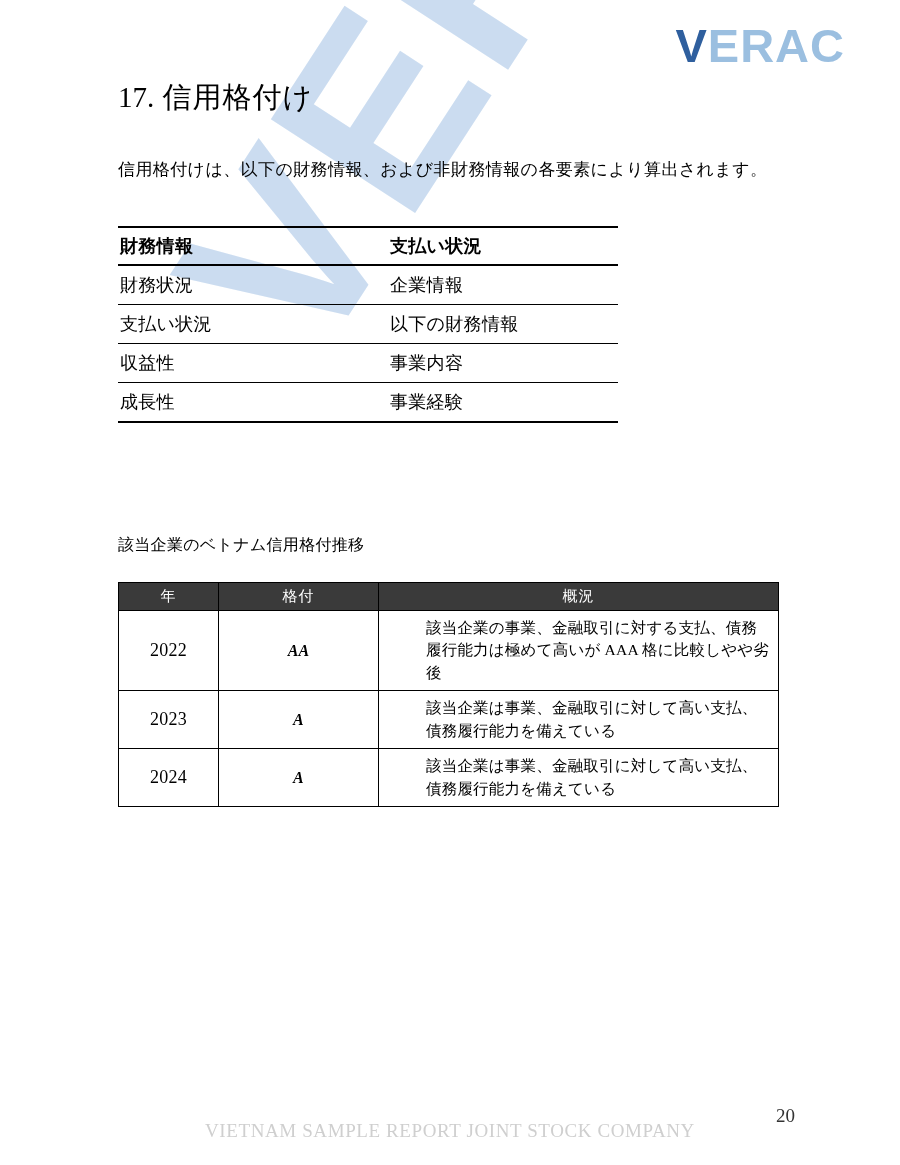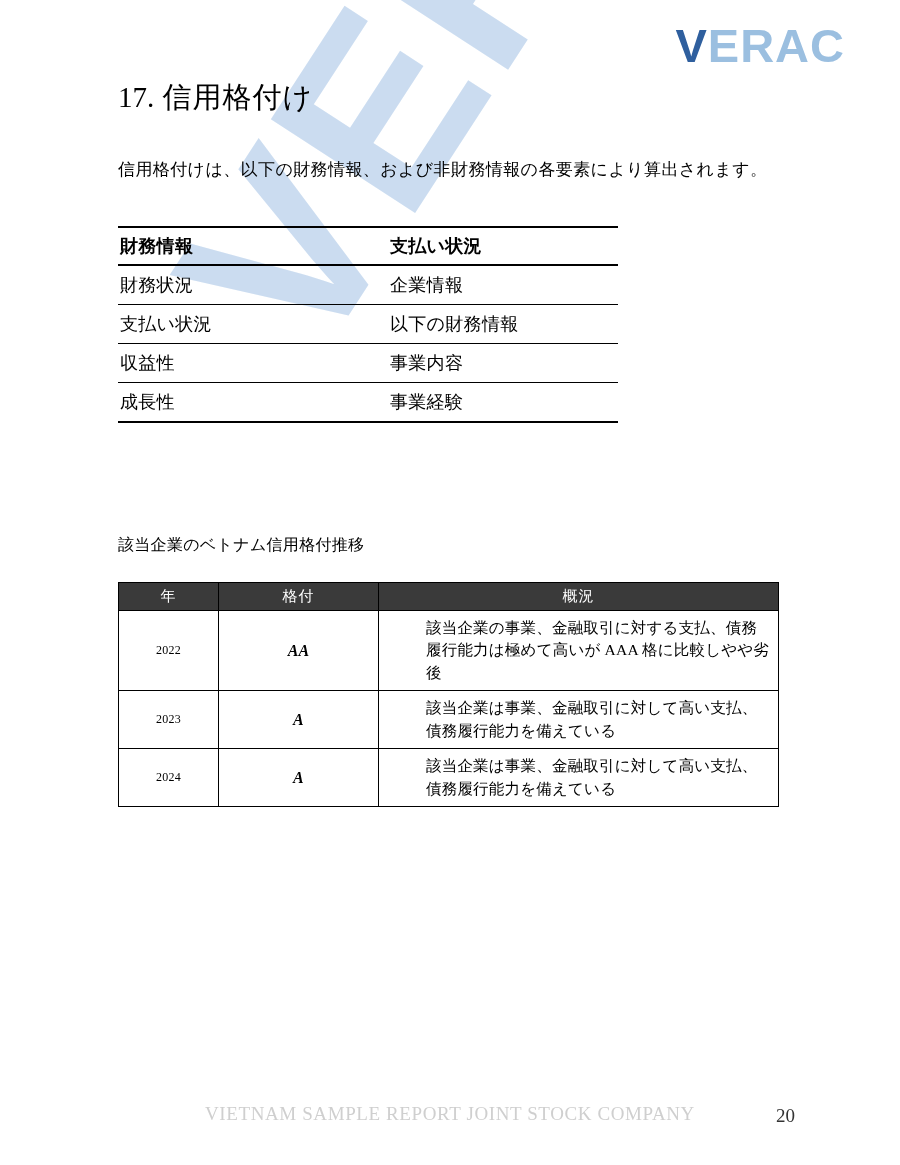--- a/index.html
+++ b/index.html
@@ -140,42 +140,42 @@
     letter-spacing: 1px;
   }
   table.ratings td {
     border: 1px solid #000;
     padding: 6px 8px;
     vertical-align: middle;
     letter-spacing: 0.2px;
   }
   table.ratings td.year {
     text-align: center;
-    font-size: 12px;
+    font-size: 18px;
   }
   table.ratings td.grade {
     text-align: center;
     font-weight: bold;
     font-size: 16px;
     font-style: italic;
   }
   table.ratings td.desc {
     line-height: 1.45;
     font-size: 15.5px;
     padding-left: 47px;
   }
   table.ratings col.cy { width: 100px; }
   table.ratings col.cg { width: 160px; }
   table.ratings col.cd { width: 400px; }
 
   
   .footer {
     position: absolute;
     left: 0;
-    bottom: 40px;
+    bottom: 23px;
     width: 900px;
     z-index: 2;
     text-align: center;
   }
   .footer-text {
     display: inline-block;
     font-size: 19px;
     color: #cfcfcf;
     letter-spacing: 0.6px;
     font-family: "Liberation Serif", serif;

